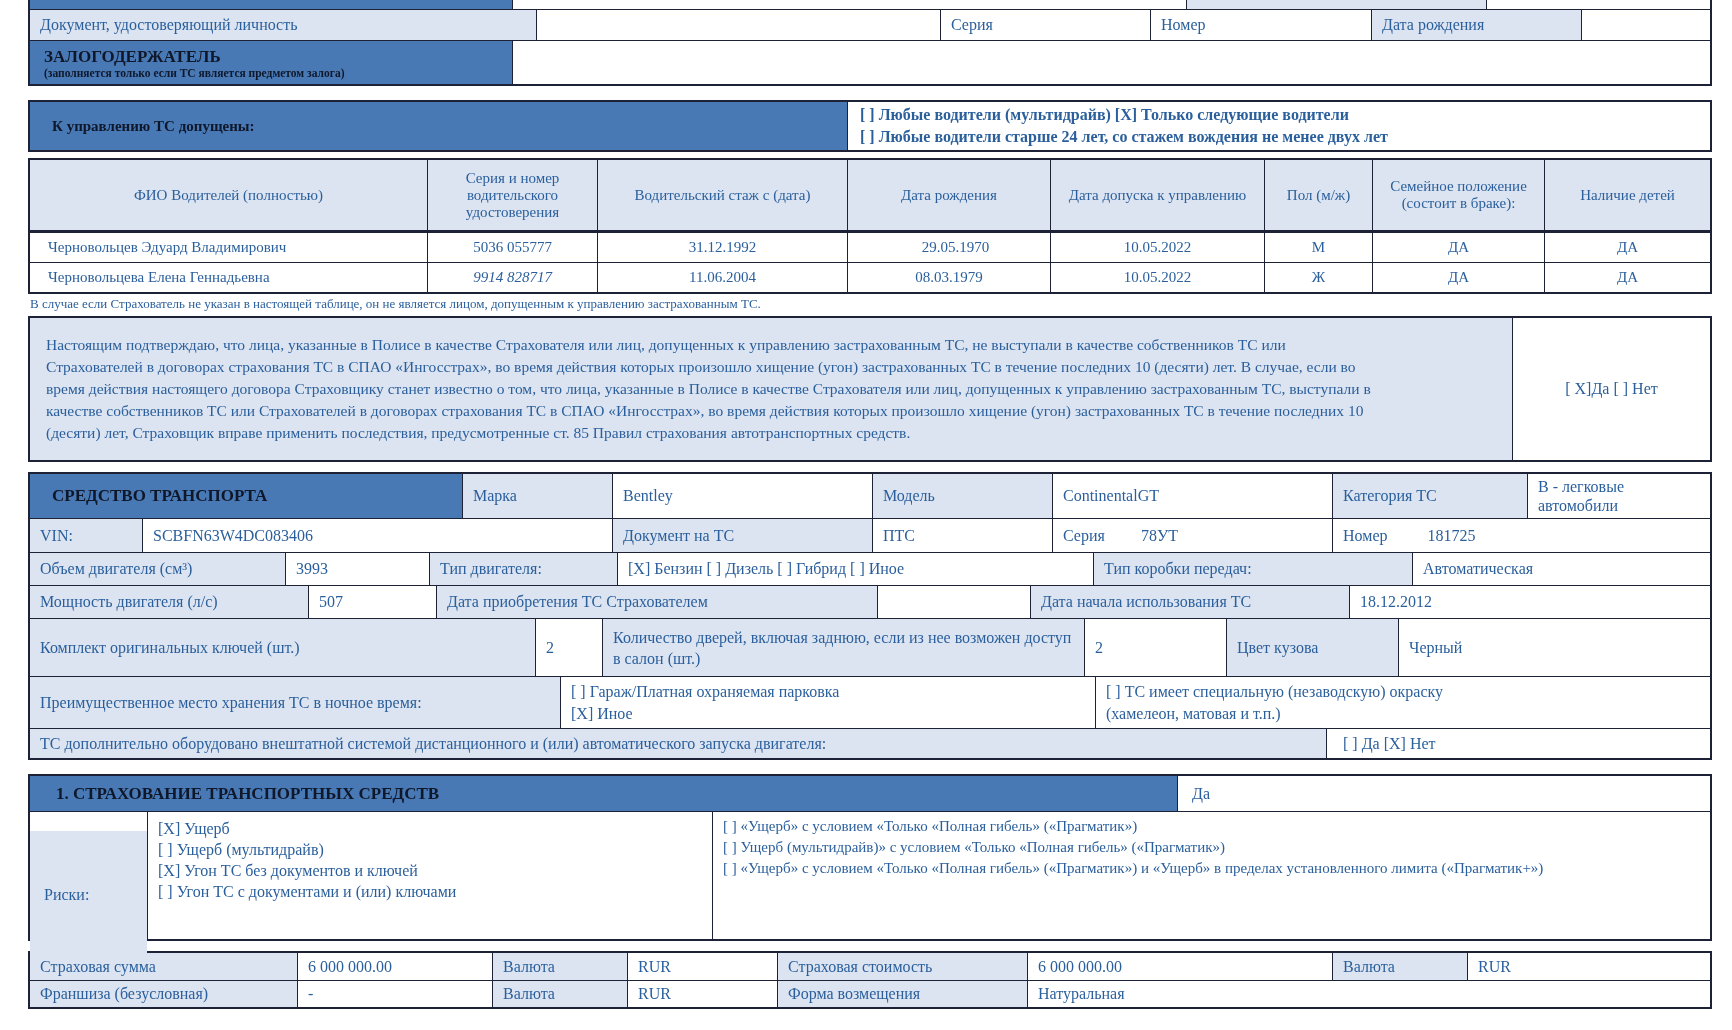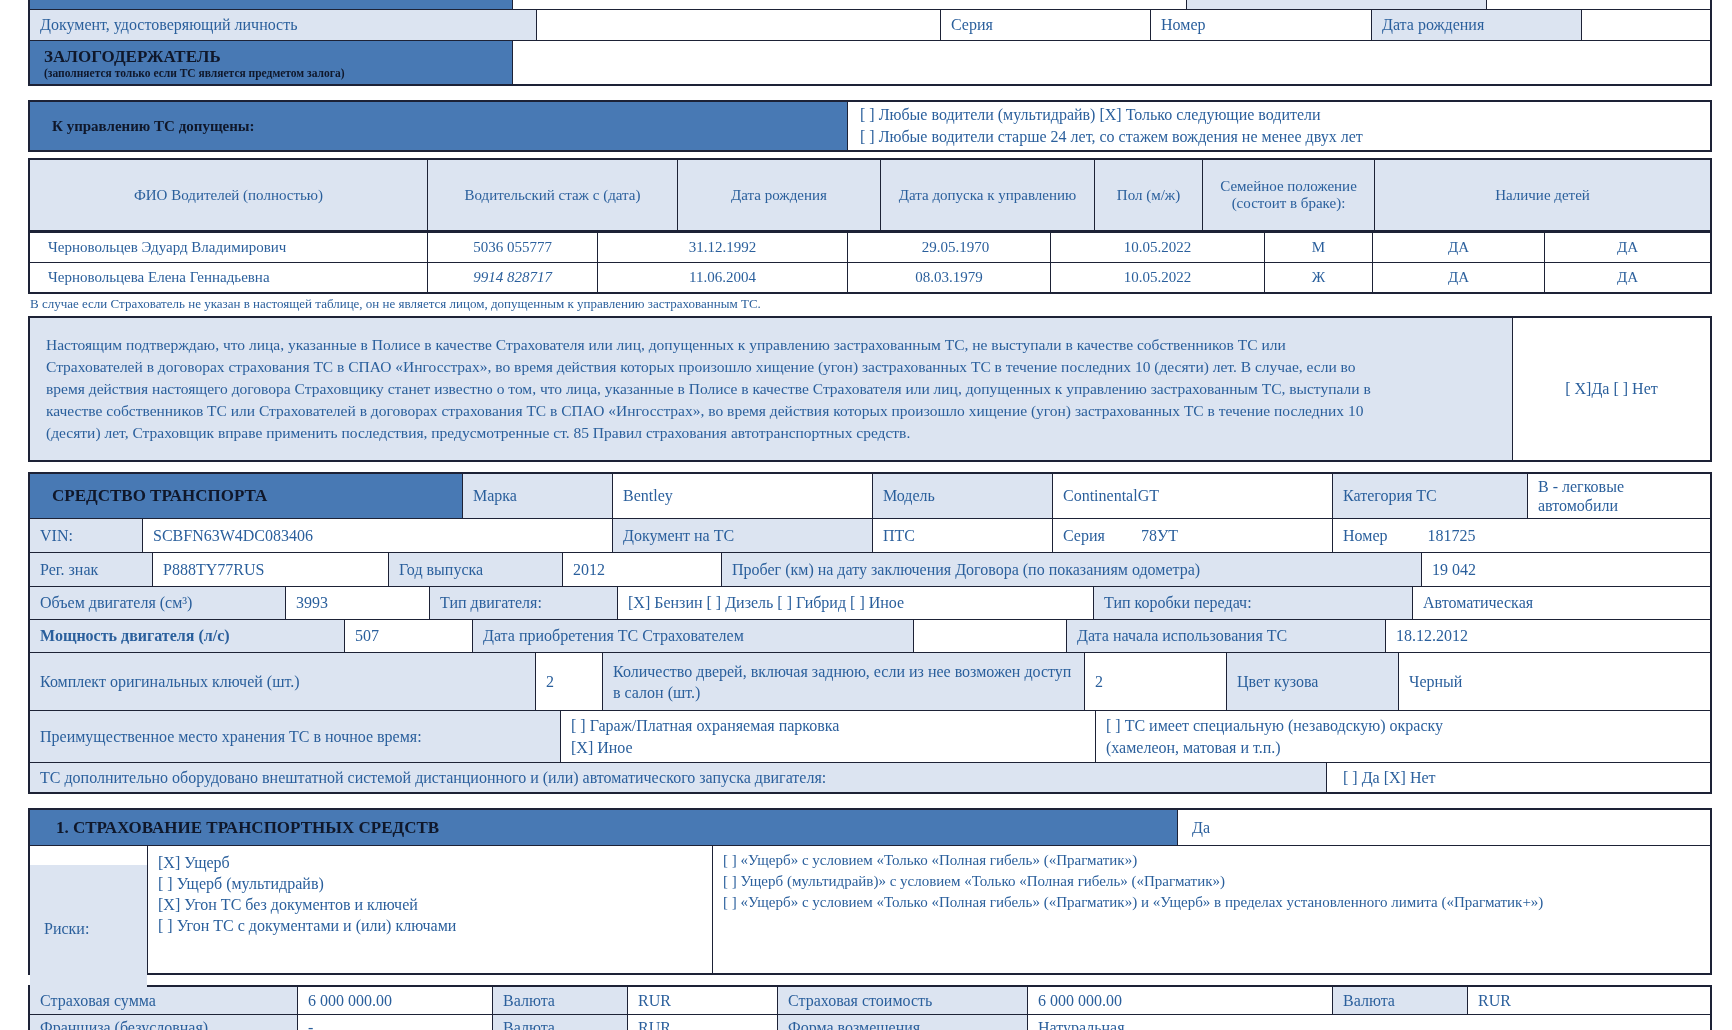--- a/index.html
+++ b/index.html
@@ -66,32 +66,33 @@
         </div>
         <div class="c" style="flex:1;"></div>
       </div>
     </div>
 
     <div class="gap14"></div>
 
     <div class="sec">
       <div class="row" style="height:48px;">
         <div class="c blue" style="width:817px;padding-left:22px;font-size:15px;">К управлению ТС допущены:</div>
-        <div class="c col" style="flex:1;padding-left:12px;line-height:22px;">
+        <div class="c col" style="flex:1;padding-left:12px;line-height:22px;font-weight:bold;">
           <span>[  ] Любые водители (мультидрайв) [X] Только следующие водители</span>
           <span>[  ] Любые водители старше 24 лет, со стажем вождения не менее двух лет</span>
         </div>
       </div>
     </div>
 
     <div class="gap6"></div>
 
     <div class="sec hdr-table">
       <div class="row" style="height:72px;border-bottom:2px solid var(--bd);">
         <div class="c lbl ctr" style="width:397px;">ФИО Водителей (полностью)</div>
+        <div class="c lbl ctr" style="width:170px;">Серия и номер водительского удостоверения</div>
         <div class="c lbl ctr" style="width:250px;">Водительский стаж с (дата)</div>
         <div class="c lbl ctr" style="width:203px;">Дата рождения</div>
         <div class="c lbl ctr" style="width:214px;">Дата допуска к управлению</div>
         <div class="c lbl ctr" style="width:108px;">Пол (м/ж)</div>
         <div class="c lbl ctr" style="width:172px;">Семейное положение (состоит в браке):</div>
         <div class="c lbl ctr" style="flex:1;">Наличие детей</div>
       </div>
       <div class="row" style="height:30px;font-size:15.5px;">
         <div class="c" style="width:397px;padding-left:18px;">Черновольцев Эдуард Владимирович</div>
         <div class="c ctr" style="width:170px;">5036 055777</div>
@@ -144,38 +145,30 @@
         <div class="c" style="width:180px;">ПТС</div>
         <div class="c" style="width:280px;">
           <span>Серия</span>
           <span style="margin-left:36px;">78УТ</span>
         </div>
         <div class="c" style="flex:1;">
           <span>Номер</span>
           <span style="margin-left:40px;">181725</span>
         </div>
       </div>
-      <div class="row" style="height:34px;">
-        <div class="c lbl" style="width:122px;">Рег. знак</div>
-        <div class="c" style="width:236px;">P888TY77RUS</div>
-        <div class="c lbl" style="width:174px;">Год выпуска</div>
-        <div class="c" style="width:159px;">2012</div>
-        <div class="c lbl" style="width:700px;">Пробег (км) на дату заключения Договора (по показаниям одометра)</div>
-        <div class="c" style="flex:1;">19 042</div>
-      </div>
       <div class="row" style="height:33px;">
         <div class="c lbl" style="width:255px;">Объем двигателя (см³)</div>
         <div class="c" style="width:144px;">3993</div>
         <div class="c lbl" style="width:188px;">Тип двигателя:</div>
         <div class="c" style="width:476px;">[X] Бензин  [ ] Дизель  [ ] Гибрид  [ ] Иное</div>
         <div class="c lbl" style="width:319px;">Тип коробки передач:</div>
         <div class="c" style="flex:1;">Автоматическая</div>
       </div>
       <div class="row" style="height:33px;">
-        <div class="c lbl" style="width:314px;font-weight:bold;">Мощность двигателя (л/с)</div>
+        <div class="c lbl" style="width:278px;">Мощность двигателя (л/с)</div>
         <div class="c" style="width:128px;">507</div>
         <div class="c lbl" style="width:441px;">Дата приобретения ТС Страхователем</div>
         <div class="c" style="width:153px;"></div>
         <div class="c lbl" style="width:319px;">Дата начала использования ТС</div>
         <div class="c" style="flex:1;">18.12.2012</div>
       </div>
       <div class="row" style="height:58px;">
         <div class="c lbl" style="width:505px;">Комплект оригинальных ключей (шт.)</div>
         <div class="c" style="width:67px;">2</div>
         <div class="c lbl" style="width:482px;line-height:21px;">Количество дверей, включая заднюю, если из нее возможен доступ в салон (шт.)</div>

